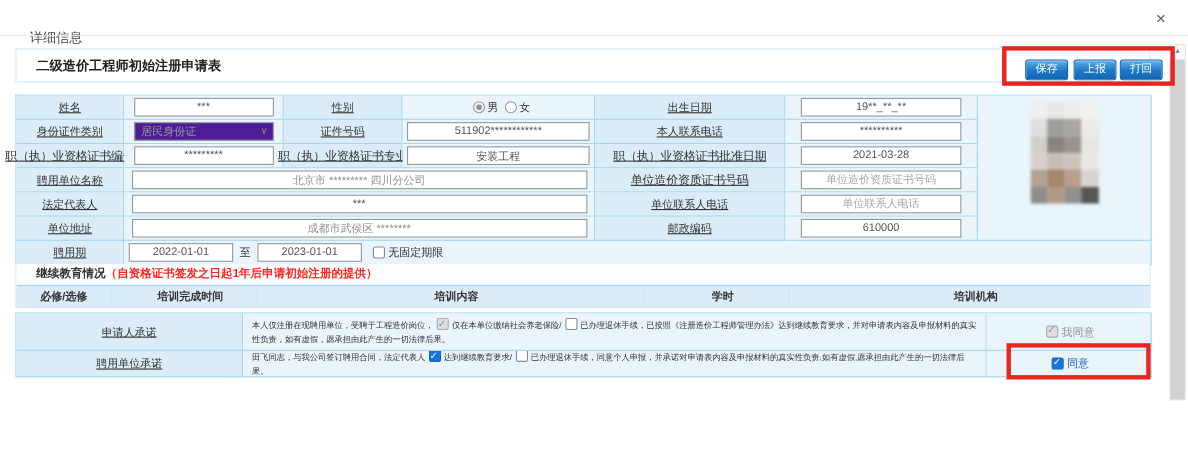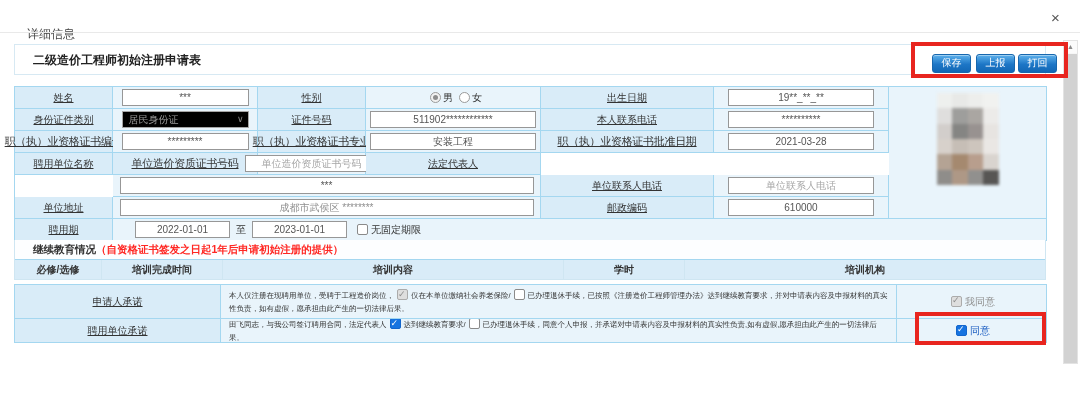--- a/index.html
+++ b/index.html
@@ -22,48 +22,48 @@
   
   .grid{position:absolute;left:14px;top:86px;width:1032px;display:grid;
         grid-template-columns:98px 145px 108px 175px 173px 175px 1fr;grid-auto-rows:22px;
         border-top:1px solid #a4d7f0;border-left:1px solid #a4d7f0;font-size:10px;}
   .cell{border-right:1px solid #a4d7f0;border-bottom:1px solid #a4d7f0;display:flex;align-items:center;
         justify-content:center;overflow:visible;}
   .lc{background:#d9ecf8;color:#333;white-space:nowrap;text-decoration:underline;}
   .lc.sm{font-size:11px;letter-spacing:-.3px;}
   .vc{background:#e9f4fb;}
   .wide3{grid-column:2 / span 3;}
-  .full6{grid-column:2 / span 6;justify-content:flex-start;padding-left:22px;}
+  .full6{grid-column:2 / span 6;justify-content:flex-start;padding-left:4px;}
   .photocell{grid-column:7;grid-row:1 / span 6;align-items:flex-start;justify-content:center;}
   input.fld{height:15px;border:1px solid #979797;background:#fff;font-size:10px;text-align:center;
             color:#555;font-family:inherit;padding:0;}
   input.fld::placeholder{color:#a6a6a6;}
   .w125{width:125px}.w164{width:164px}.w144{width:144px}.w412{width:412px}.w93{width:93px}
-  .sel{width:127px;height:17px;border:1px solid #a5a5a5;background:#000000;color:#9b9b9b;font-size:10px;
+  .sel{width:127px;height:17px;border:1px solid #a5a5a5;background:#4c1d95;color:#9b9b9b;font-size:10px;
        display:flex;align-items:center;position:relative;padding-left:6px;box-sizing:border-box;}
   .sel .arrow{position:absolute;right:4px;top:2px;color:#8a8a8a;font-size:9px;}
   
   .radio{display:inline-block;width:9px;height:9px;border:1px solid #9a9a9a;border-radius:50%;background:#fff;
          vertical-align:-1px;margin:0 2px 0 6px;}
   .radio.sel-dis{background:#f1f1f1;}
   .radio.sel-dis::after{content:"";display:block;width:5px;height:5px;border-radius:50%;background:#8d8d8d;margin:2px;}
   .cb{display:inline-block;width:9px;height:9px;border:1px solid #8a8a8a;border-radius:2px;background:#fff;
       vertical-align:-2px;margin:0 3px;position:relative;}
   .cb.chk-blue{background:#1673e0;border-color:#1265cc;}
   .cb.chk-blue::after{content:"✓";position:absolute;left:0px;top:-2px;color:#fff;font-size:9px;font-weight:bold;}
   .cb.chk-gray{background:#dedede;border-color:#ababab;}
   .cb.chk-gray::after{content:"✓";position:absolute;left:0px;top:-2px;color:#8d8d8d;font-size:9px;font-weight:bold;}
   
   .photo{width:62px;height:92px;margin-top:6px;display:grid;grid-template-columns:repeat(4,1fr);
          grid-template-rows:repeat(6,1fr);filter:blur(1.6px);}
   
   .edu{position:absolute;left:14px;top:240px;width:1030px;border:1px solid #cfe6f2;border-top:none;font-size:10px;}
   .edu-bar{height:19px;background:#fdfeff;line-height:19px;padding-left:18px;font-weight:bold;font-size:10.5px;}
   .edu-bar .red{color:#ff2723;}
-  .edu-head{display:flex;height:19px;border-top:1px solid #a4d7f0;background:#d9ecf8;font-weight:bold;}
+  .edu-head{display:flex;height:19px;border-top:1px solid #a4d7f0;background:#d9ecf8;font-weight:bold;gap:11px;}
   .edu-head div{border-right:1px solid #cfe6f2;display:flex;align-items:center;justify-content:center;}
   
   .cmt{position:absolute;left:14px;top:284px;width:1032px;display:grid;grid-template-columns:206px 676px 1fr;
        grid-template-rows:34px 24px;border-top:1px solid #a4d7f0;border-left:1px solid #a4d7f0;font-size:10px;}
   .cmt .cell{padding:0;}
   .cmt .txt{justify-content:flex-start;padding:2px 8px;font-size:7.5px;line-height:13px;color:#333;
             display:block;overflow:hidden;}
   .cmt .txt .inner{display:inline;}
   .vcen{display:flex;align-items:center;height:100%;}
   .agree-gray{color:#8f8f8f;font-size:10px;}
@@ -160,20 +160,23 @@
     <div class="cell lc sm">职（执）业资格证书专业</div>
     <div class="cell vc">
       <input class="fld w164" value="安装工程" style="">
     </div>
     <div class="cell lc sm">职（执）业资格证书批准日期</div>
     <div class="cell vc">
       <input class="fld w144" value="2021-03-28" style="">
     </div>
 
     <div class="cell lc">聘用单位名称</div>
+    <div class="cell vc wide3">
+      <input class="fld w412" style="color: rgb(143, 143, 143);" value="北京市 ********* 四川分公司">
+    </div>
     <div class="cell lc sm">单位造价资质证书号码</div>
     <div class="cell vc">
       <input class="fld w144" placeholder="单位造价资质证书号码" style="">
     </div>
 
     <div class="cell lc">法定代表人</div>
     <div class="cell vc wide3">
       <input class="fld w412" value="***" style="">
     </div>
     <div class="cell lc">单位联系人电话</div>

